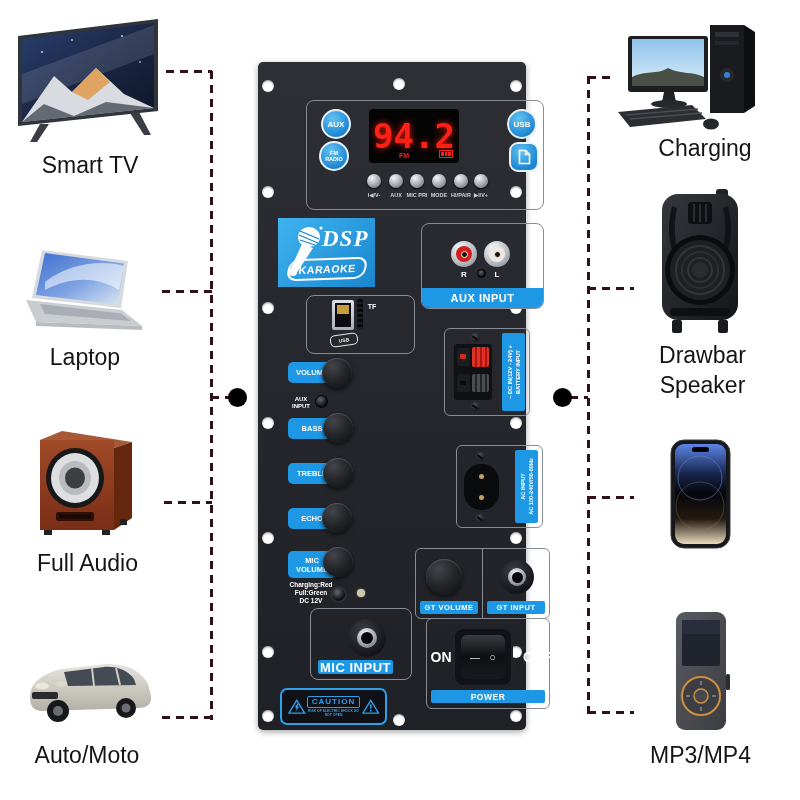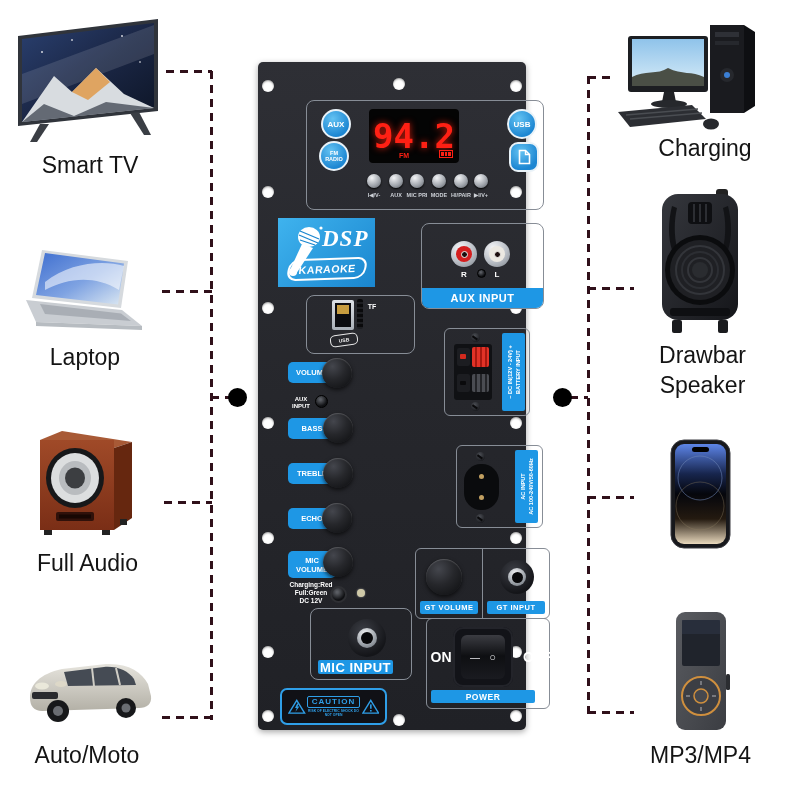--- a/index.html
+++ b/index.html
@@ -508,17 +508,17 @@
 
     <div class="panel" style="left:140px;top:556px;width:122px;height:89px;border-radius:6px;">
       <div class="onoff" style="left:2px;top:30px;">ON</div>
       <div class="onoff" style="left:96px;top:30px;">OFF</div>
       <div class="rocker-out" style="left:26px;top:8px;width:60px;height:60px;">
         <div class="rocker-in">
           <span style="font-size:10px;">—</span>
           <span style="font-size:11px;">○</span>
         </div>
       </div>
-      <div class="bluebar" style="left:4px;bottom:5px;width:104px;height:13px;font-size:8.5px;border-radius:2px;">POWER</div>
+      <div class="bluebar" style="left:4px;bottom:5px;width:114px;height:13px;font-size:8.5px;border-radius:2px;">POWER</div>
     </div>
 
   </div>
 </div>
 
 </body></html>

